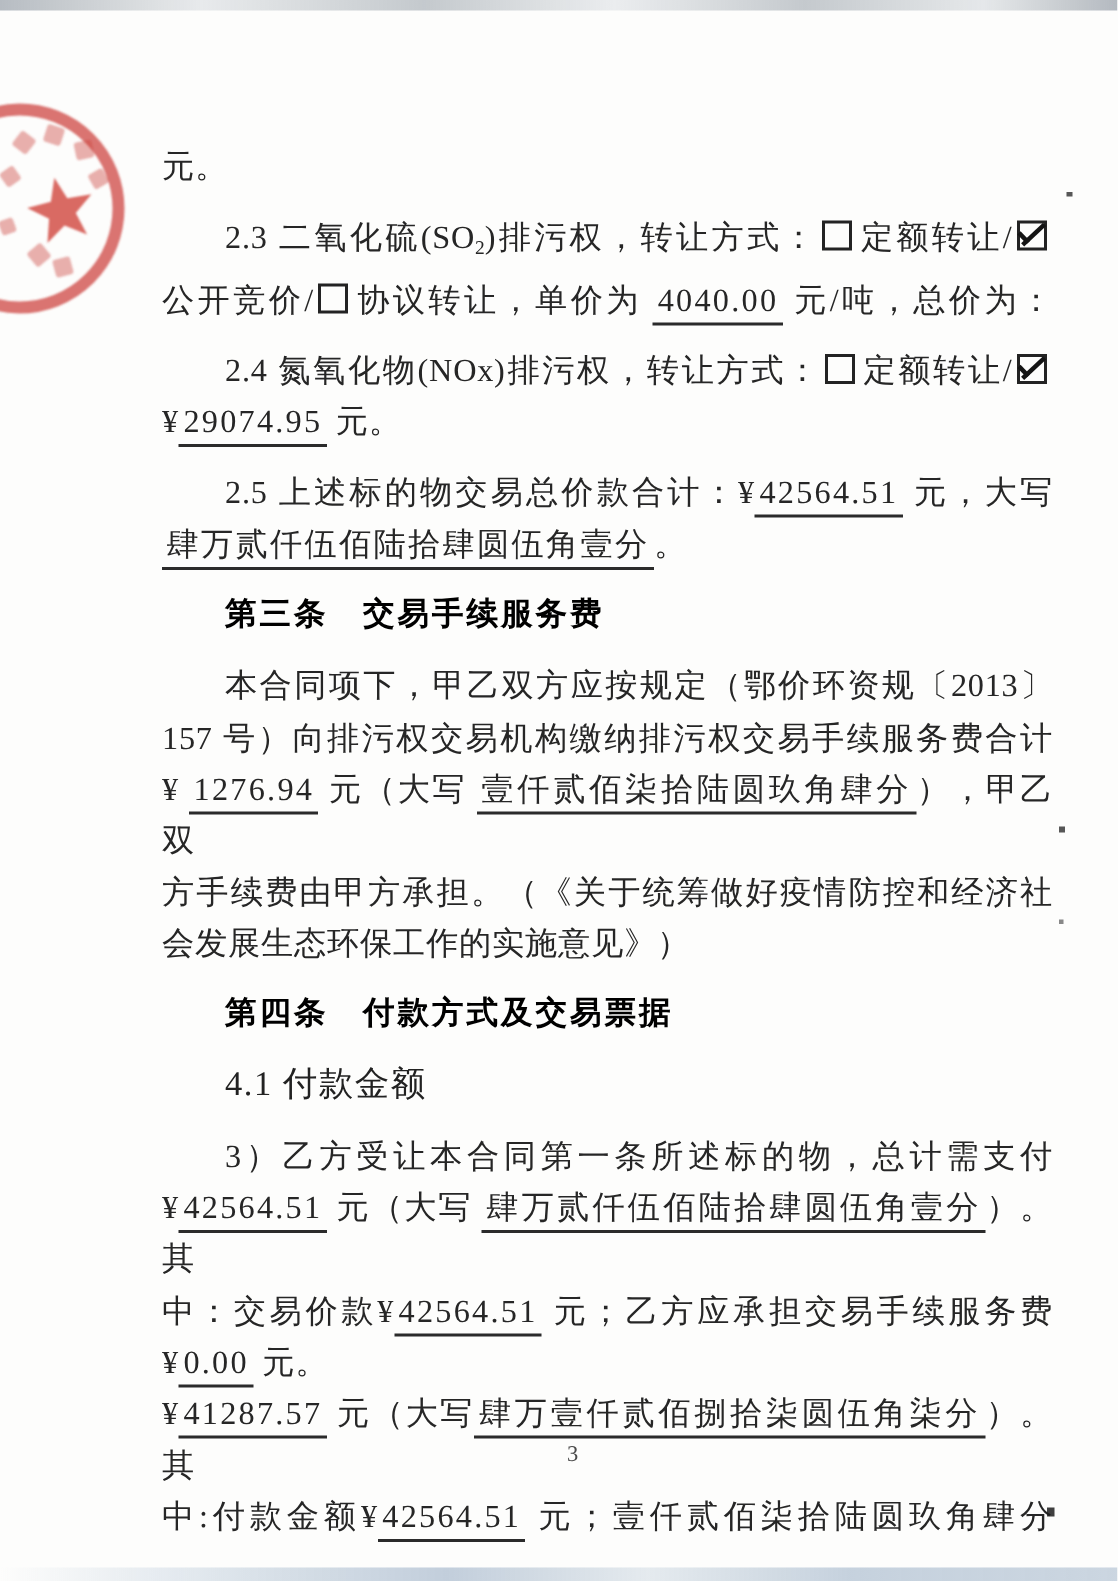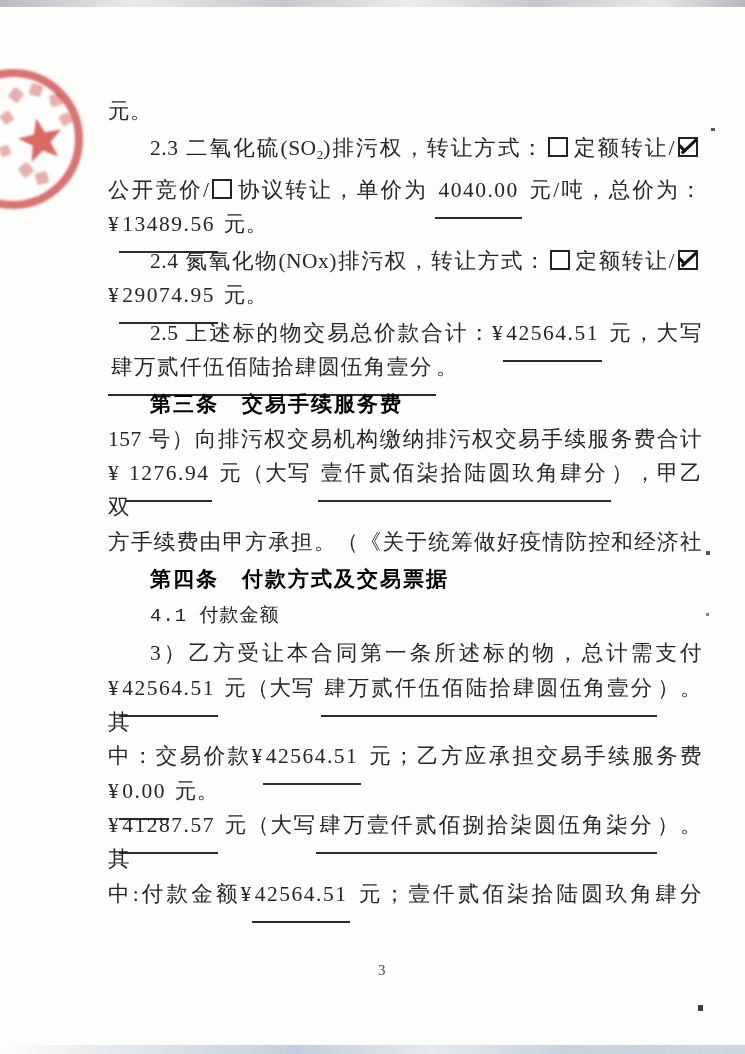--- a/index.html
+++ b/index.html
@@ -41,33 +41,33 @@
 
   
   .seal{position:absolute;left:0;top:62px;width:110px;height:155px;pointer-events:none;}
 
   
   .doc{
     position:absolute;left:108px;top:94px;width:594px;
     font-size:21.5px;line-height:34.3px;letter-spacing:.5px;
   }
   .line{min-height:34.3px;}
-  .line.para{margin-top:3px;text-indent:42px;}
+  .line.para{margin-top:13px;text-indent:42px;}
   .line.just{text-align:justify;text-align-last:justify;}
   .line.heading{
     font-family:"Liberation Sans","DejaVu Sans",sans-serif;
     font-weight:700;font-size:21px;letter-spacing:2px;color:#000000;
   }
   .line.subhead{
-    font-family:Liberation Mono, monospace;
-    font-weight:500;font-size:19px;letter-spacing:1px;color:#222;
+    font-family:Liberation Serif, serif;
+    font-weight:500;font-size:23px;letter-spacing:1px;color:#222;
   }
   .u{
     border-bottom:2px solid #2b2b2b;
-    padding:0 3px 15px 3px;
+    padding:0 3px 3px 3px;
     letter-spacing:1.5px;
   }
   .sub{font-size:13px;vertical-align:-4px;letter-spacing:0;}
 
   
   .cb{
     display:inline-block;width:16px;height:16px;
     border:2px solid #232323;
     vertical-align:-2px;margin:0 4px 0 3px;
     position:relative;
@@ -112,29 +112,30 @@
       <filter id="sealblur" x="-20%" y="-20%" width="140%" height="140%">
         <feGaussianBlur stdDeviation="0.8"></feGaussianBlur>
       </filter>
     </defs>
   </svg>
 
   <div class="doc">
       <div class="line"><span>元。</span></div>
       <div class="line para just"><span>2.3 二氧化硫(SO</span><span class="sub">2</span><span>)排污权，转让方式：</span><span class="cb"></span><span>定额转让/</span><span class="cb checked"></span></div>
       <div class="line just"><span>公开竞价/</span><span class="cb"></span><span>协议转让，单价为 </span><span class="u">4040.00</span><span> 元/吨，总价为：</span></div>
-      <div class="line"><span>¥</span><span class="u">13489.56</span><span> 元。</span></div>
       <div class="line para just"><span>2.4 氮氧化物(NOx)排污权，转让方式：</span><span class="cb"></span><span>定额转让/</span><span class="cb checked"></span></div>
       <div class="line"><span>¥</span><span class="u">29074.95</span><span> 元。</span></div>
       <div class="line para just"><span>2.5 上述标的物交易总价款合计：¥</span><span class="u">42564.51</span><span> 元，大写</span></div>
       <div class="line"><span class="u">肆万贰仟伍佰陆拾肆圆伍角壹分</span><span>。</span></div>
       <div class="line para heading"><span>第三条　交易手续服务费</span></div>
+      <div class="line para just"><span>本合同项下，甲乙双方应按规定（鄂价环资规〔2013〕</span></div>
       <div class="line just"><span>157 号）向排污权交易机构缴纳排污权交易手续服务费合计</span></div>
       <div class="line just"><span>¥ </span><span class="u">1276.94</span><span> 元（大写 </span><span class="u">壹仟贰佰柒拾陆圆玖角肆分</span><span>），甲乙双</span></div>
       <div class="line just"><span>方手续费由甲方承担。（《关于统筹做好疫情防控和经济社</span></div>
+      <div class="line"><span>会发展生态环保工作的实施意见》）</span></div>
       <div class="line para heading"><span>第四条　付款方式及交易票据</span></div>
       <div class="line para subhead"><span>4.1 付款金额</span></div>
       <div class="line para just"><span>3）乙方受让本合同第一条所述标的物，总计需支付</span></div>
       <div class="line just"><span>¥</span><span class="u">42564.51</span><span> 元（大写 </span><span class="u">肆万贰仟伍佰陆拾肆圆伍角壹分</span><span>）。其</span></div>
       <div class="line just"><span>中：交易价款¥</span><span class="u">42564.51</span><span> 元；乙方应承担交易手续服务费</span></div>
       <div class="line"><span>¥</span><span class="u">0.00</span><span> 元。</span></div>
       <div class="line just"><span>¥</span><span class="u">41287.57</span><span> 元（大写</span><span class="u">肆万壹仟贰佰捌拾柒圆伍角柒分</span><span>）。其</span></div>
       <div class="line just"><span>中:付款金额¥</span><span class="u">42564.51</span><span> 元；壹仟贰佰柒拾陆圆玖角肆分</span></div>
     </div>
 

